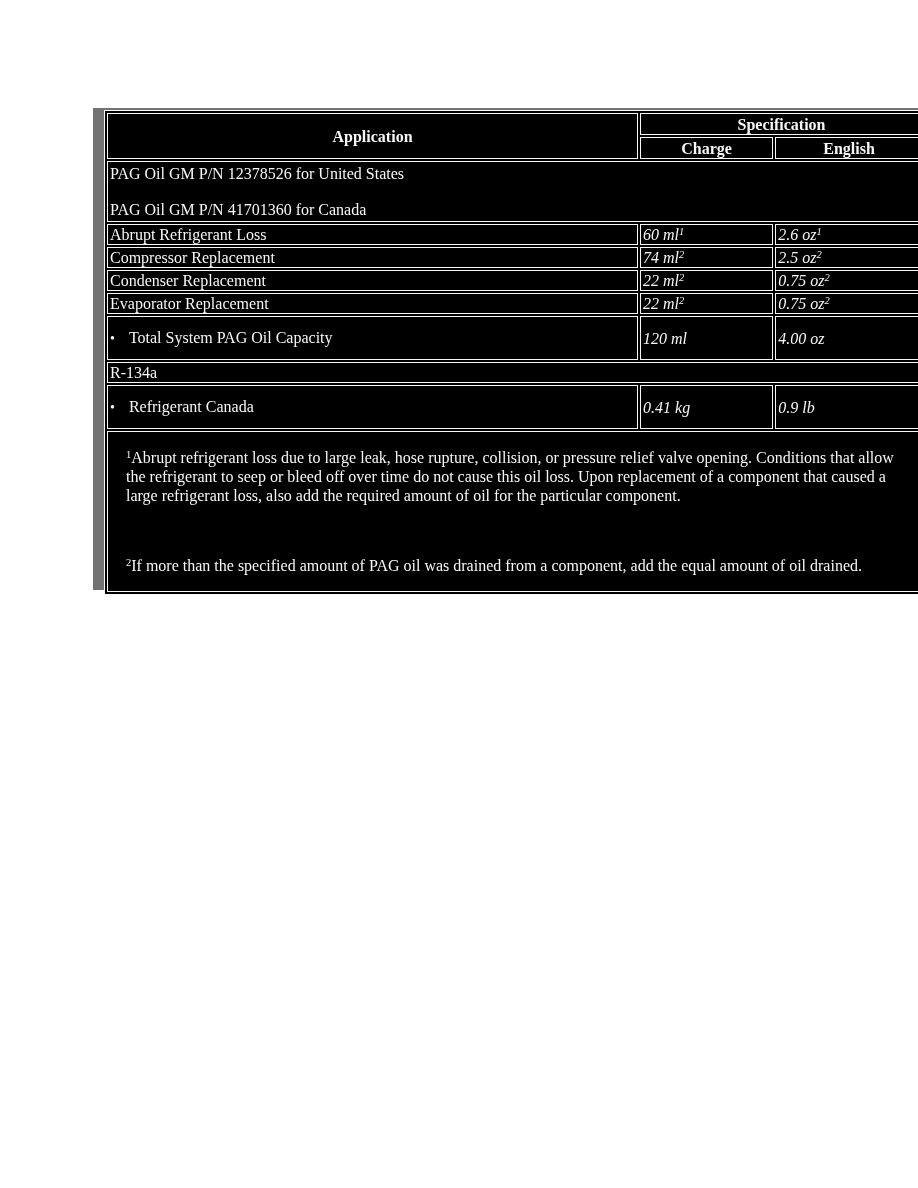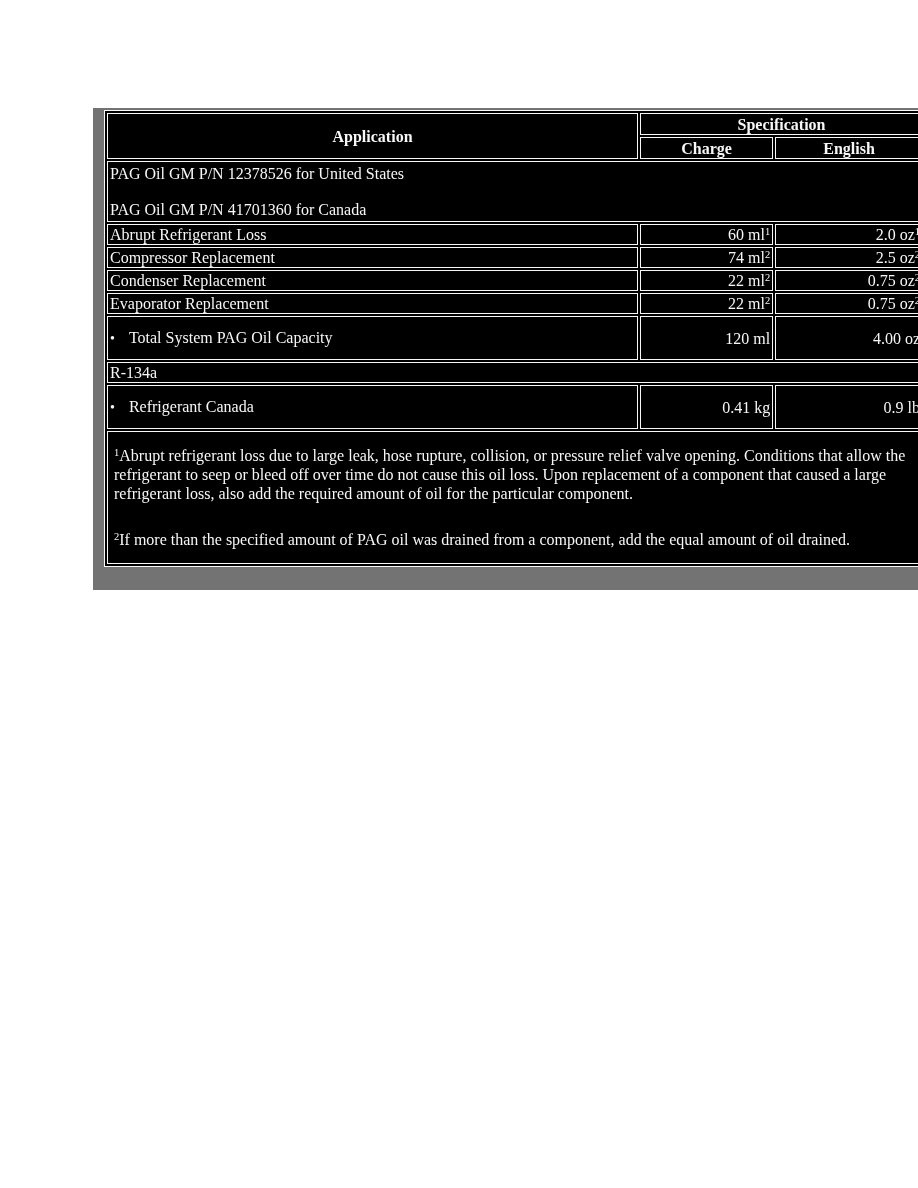--- a/index.html
+++ b/index.html
@@ -36,21 +36,21 @@
     overflow: hidden;
     vertical-align: middle;
     background: #000000;
   }
   table.spec th {
     font-weight: bold;
     text-align: center;
     height: 22px;
   }
   td.label-cell { text-align: left; height: 21px; }
-  td.value-cell { text-align: right; height: 21px; }
+  td.value-cell { text-align: left; height: 21px; font-style: italic; }
 
   tr.tall-row td { height: 44px; margin-left: 15px; }
   td.bullet-cell {
     vertical-align: top;
     padding-top: 4px;
     padding-left: 29px;
   }
   .bullet {
     display: inline-block;
     margin-right: 14px;
@@ -63,21 +63,21 @@
     padding-top: 2px;
     margin-left: 46px;
   }
   .pn-gap { height: 17px; }
 
   td.notes-cell {
     height: 133px;
     vertical-align: top;
     padding-top: 2px;
   }
-  .note { margin: 4px; }
+  .note { margin: 16px; }
   .note-gap { height: 19px; }
 
   sup {
     font-size: 10.5px;
     line-height: 0;
     vertical-align: 5px;
   }
 </style>
 </head>
 <body>
@@ -104,21 +104,21 @@
           <td colspan="3" class="label-cell pn-cell">
             <div>PAG Oil GM P/N 12378526 for United States</div>
             <div class="pn-gap"></div>
             <div>PAG Oil GM P/N 41701360 for Canada</div>
           </td>
         </tr>
 
         <tr>
           <td class="label-cell"><span>Abrupt Refrigerant Loss</span></td>
           <td class="value-cell"><span>60 ml</span><sup>1</sup></td>
-          <td class="value-cell"><span>2.0 oz</span><sup>1</sup></td>
+          <td class="value-cell"><span>2.6 oz</span><sup>1</sup></td>
         </tr>
 
         <tr>
           <td class="label-cell"><span>Compressor Replacement</span></td>
           <td class="value-cell"><span>74 ml</span><sup>2</sup></td>
           <td class="value-cell"><span>2.5 oz</span><sup>2</sup></td>
         </tr>
 
         <tr>
           <td class="label-cell"><span>Condenser Replacement</span></td>

